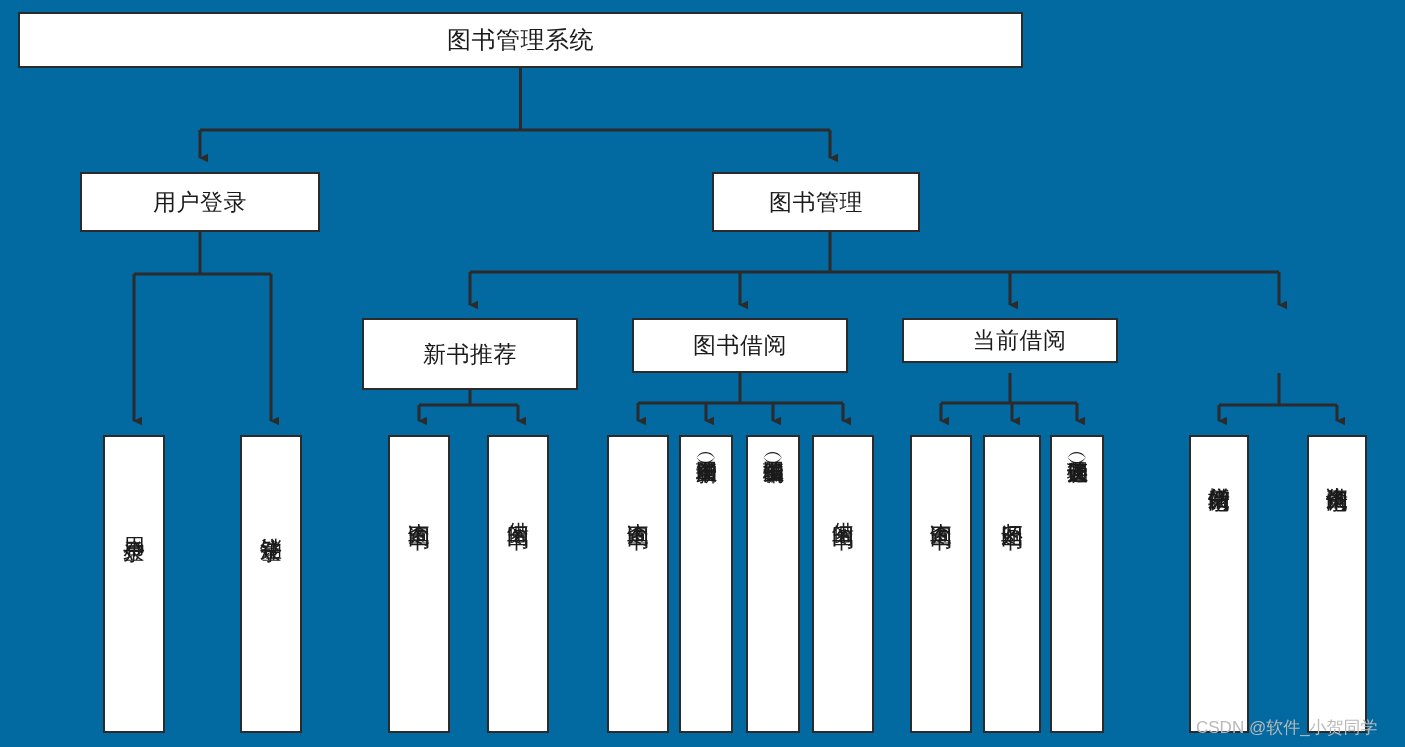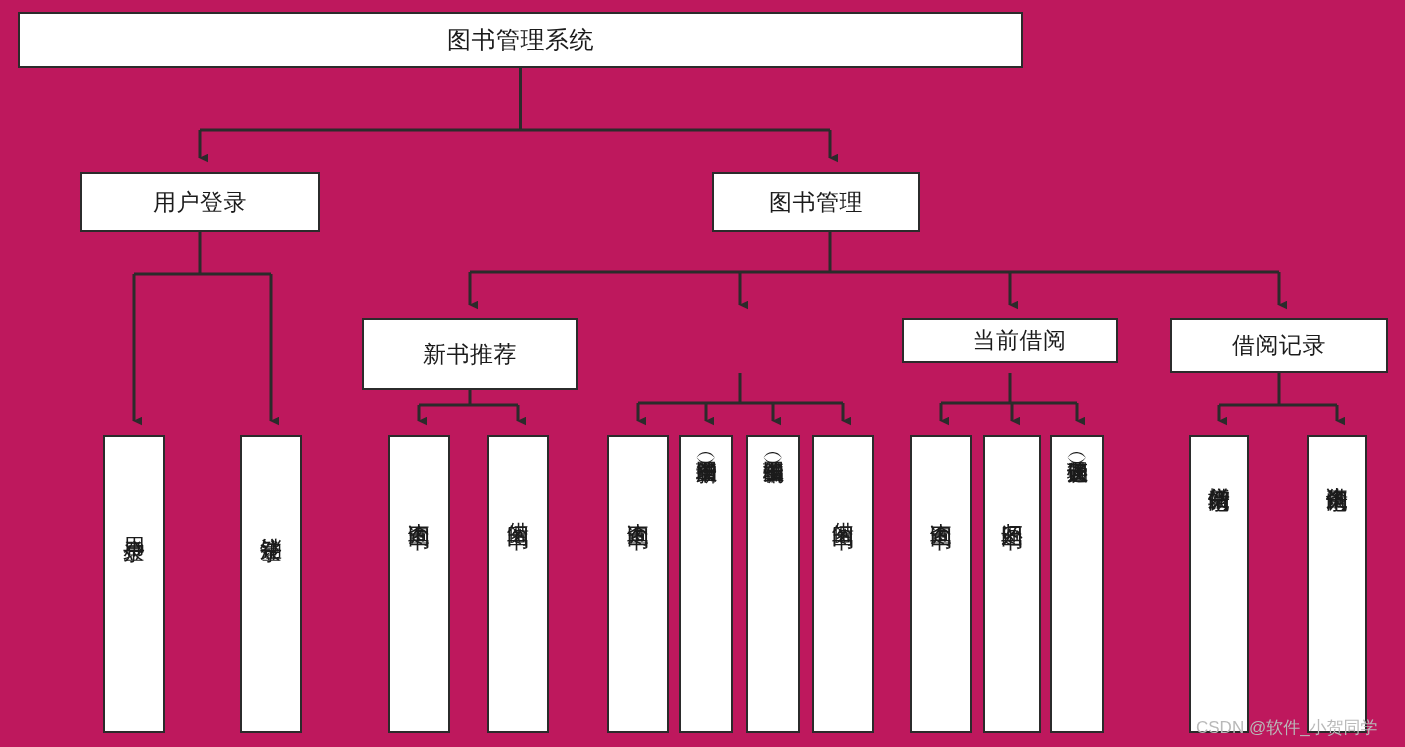--- a/index.html
+++ b/index.html
@@ -8,21 +8,21 @@
     padding: 0;
     background: #ffffff;
   }
   body {
     font-family: "Liberation Sans", "DejaVu Sans", sans-serif;
   }
   #diagram-root {
     position: relative;
     width: 1405px;
     height: 747px;
-    background: #be185d;
+    background: #0369a1;
     overflow: hidden;
   }
   #edge-layer {
     position: absolute;
     left: 0;
     top: 0;
     width: 1405px;
     height: 747px;
     pointer-events: none;
   }
@@ -136,28 +136,28 @@
   </div>
 
   <div class="node horiz" style="left:712px; top:172px; width:208px; height:60px;">
     <span class="node-label">图书管理</span>
   </div>
 
   <div class="node horiz" style="left:362px; top:318px; width:216px; height:72px;">
     <span class="node-label">新书推荐</span>
   </div>
 
+  <div class="node horiz" style="left:632px; top:318px; width:216px; height:55px;">
+    <span class="node-label">图书借阅</span>
+  </div>
 
   <div class="node horiz" style="left:902px; top:318px; width:216px; height:45px;padding-left:19px;">
     <span class="node-label">当前借阅</span>
   </div>
 
-  <div class="node horiz" style="left:1170px; top:318px; width:218px; height:55px;">
-    <span class="node-label">借阅记录</span>
-  </div>
 
   <div class="node vert" style="left:103px; top:435px; width:62px; height:298px; padding-top:82px;">
     <span class="node-label">用户登录</span>
   </div>
 
   <div class="node vert" style="left:240px; top:435px; width:62px; height:298px; padding-top:82px;">
     <span class="node-label">注销登录</span>
   </div>
 
   <div class="node vert" style="left:388px; top:435px; width:62px; height:298px; padding-top:68px;">

